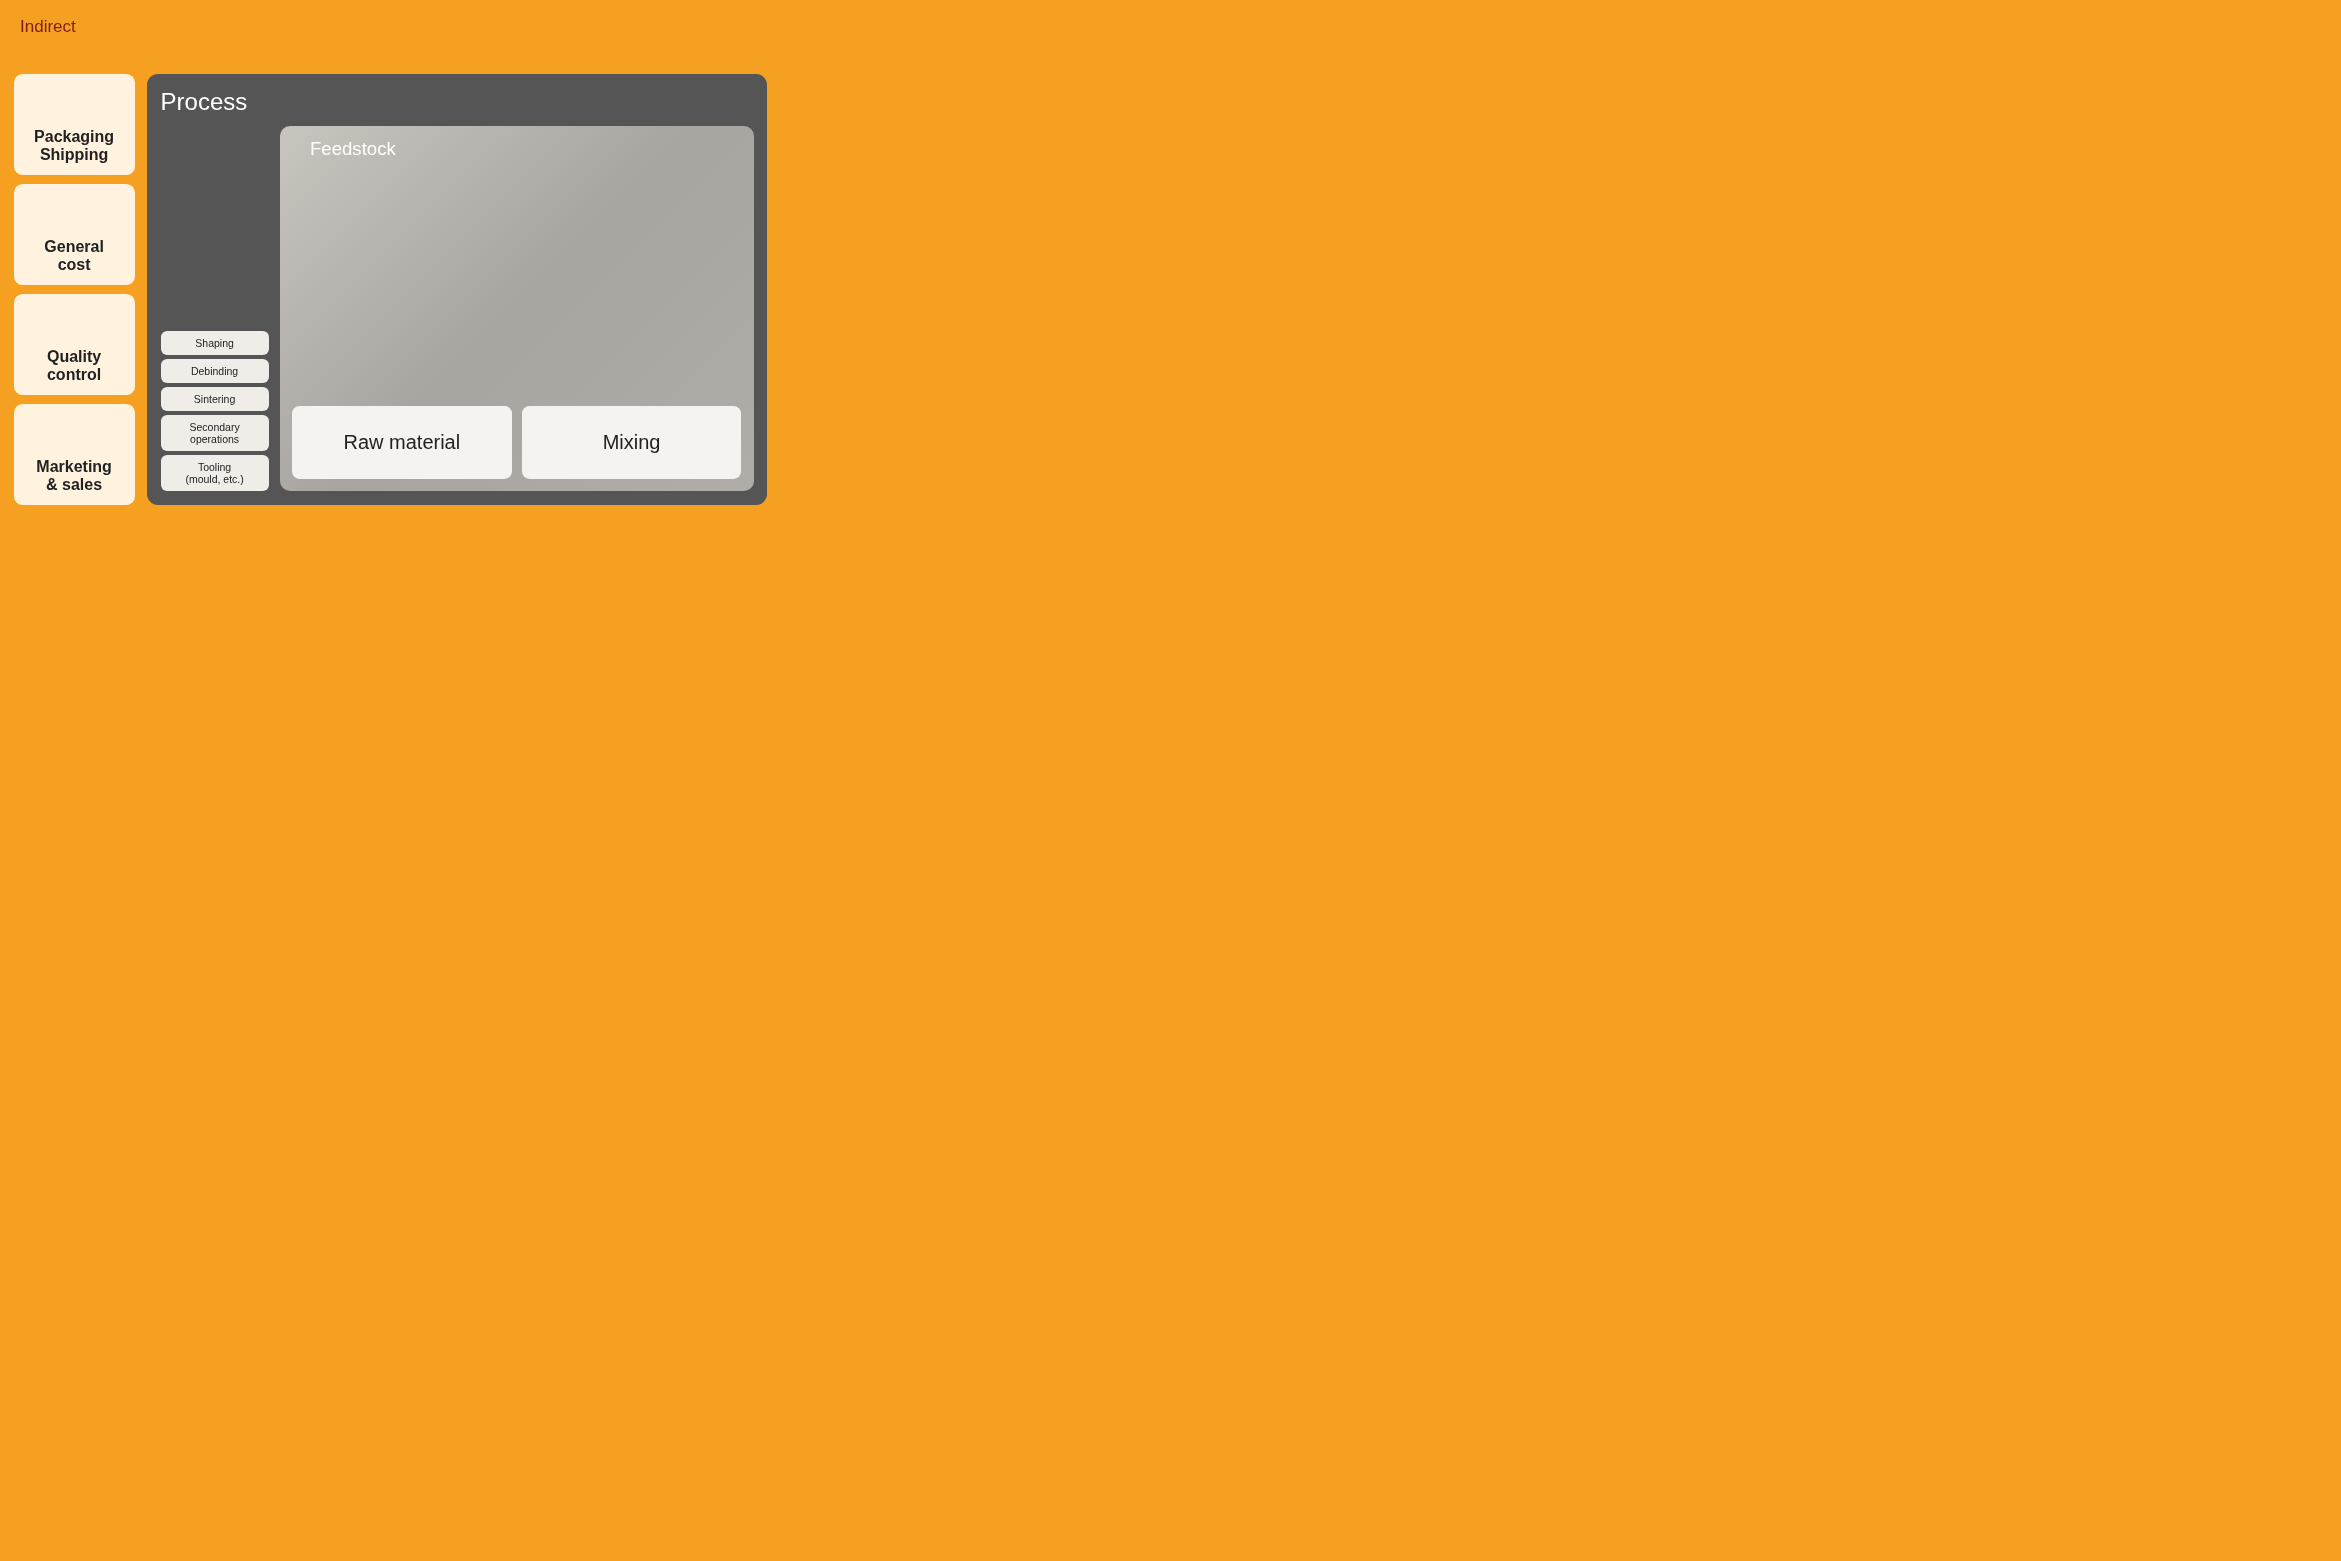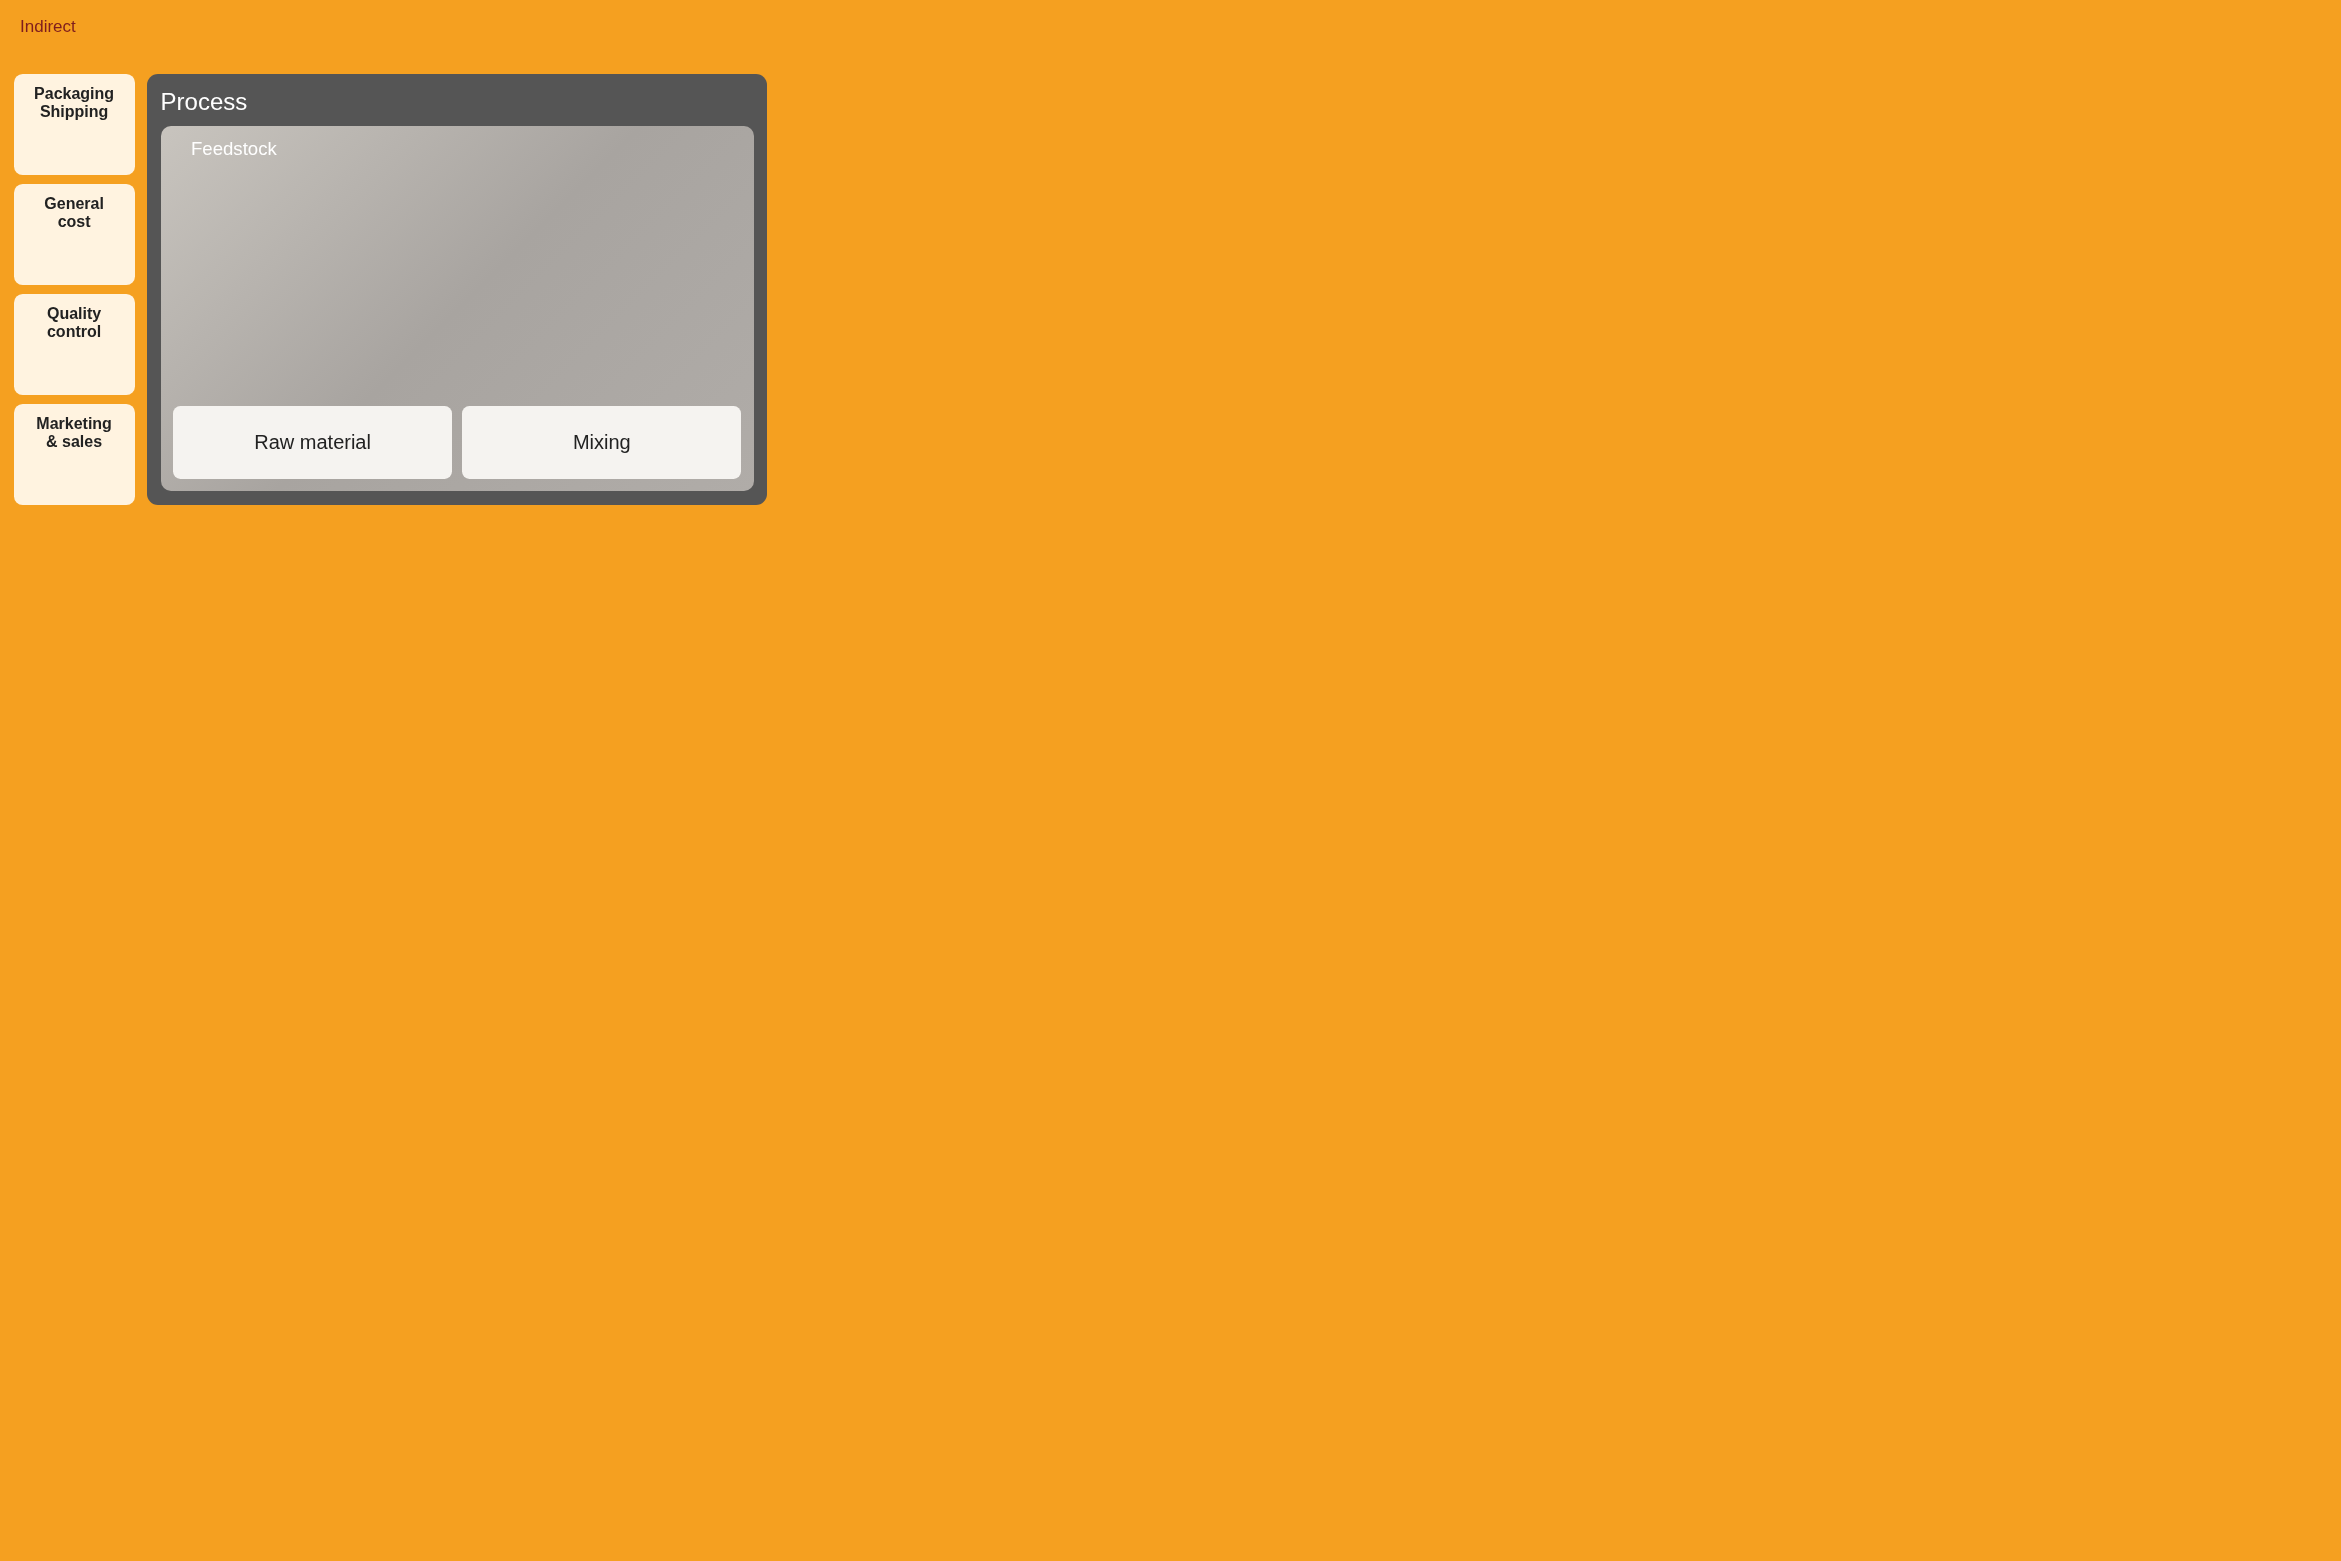--- a/index.html
+++ b/index.html
@@ -42,21 +42,21 @@
       flex-direction: column;
       gap: 8.7px;
       width: 121px;
       flex-shrink: 0;
     }
 
     .sidebar-card {
       background-color: #FFF3E0;
       border-radius: 8.7px;
       display: flex;
-      align-items: flex-start;
+      align-items: flex-end;
       justify-content: center;
       text-align: center;
       font-size: 16px;
       font-weight: 600;
       color: #222;
       padding: 11px 7.4px;
       flex: 1;
     }
 
     
@@ -172,20 +172,45 @@
     </div>
 
   </div>
 
   <div class="process-container">
 
     <div class="process-title">Process</div>
 
     <div class="process-body">
 
+      <div class="steps-column">
+
+        <div class="step-card">
+          <span>Shaping</span>
+        </div>
+
+        <div class="step-card">
+          <span>Debinding</span>
+        </div>
+
+        <div class="step-card">
+          <span>Sintering</span>
+        </div>
+
+        <div class="step-card">
+          <span style="white-space: pre-line;">Secondary
+operations</span>
+        </div>
+
+        <div class="step-card">
+          <span style="white-space: pre-line;">Tooling
+(mould, etc.)</span>
+        </div>
+
+      </div>
 
       <div class="feedstock-container">
 
         <div class="feedstock-title">Feedstock</div>
 
         <div class="feedstock-cards">
 
           <div class="feedstock-card">
             <span>Raw material</span>
           </div>

